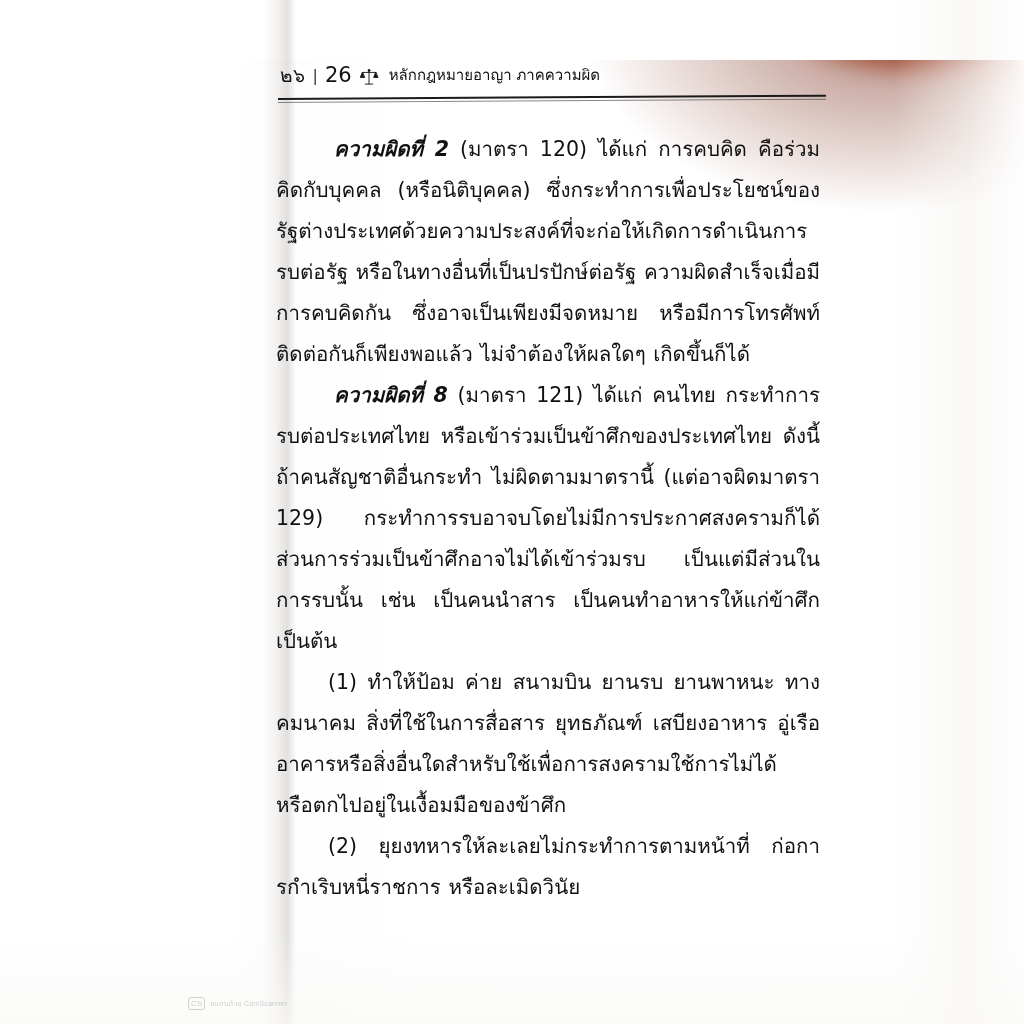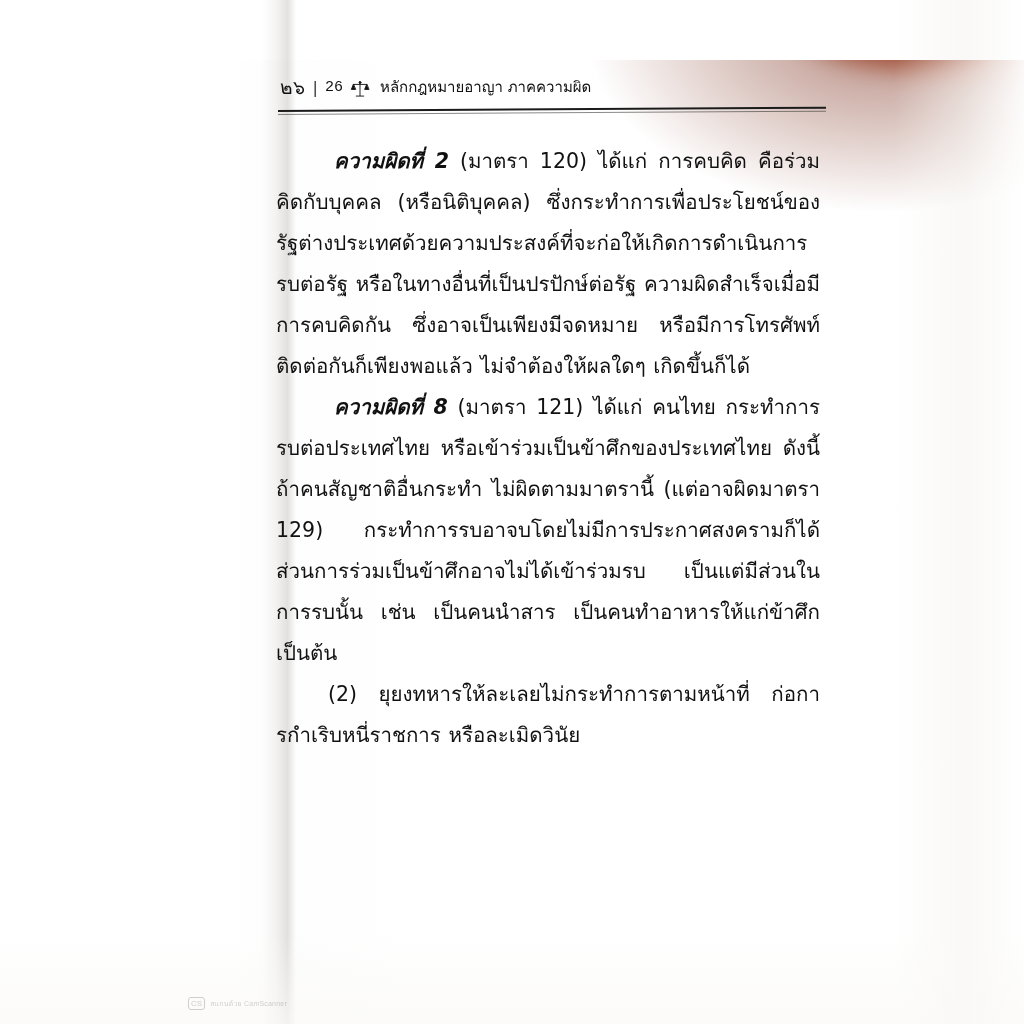--- a/index.html
+++ b/index.html
@@ -92,33 +92,31 @@
   
   .running-head {
     display: flex;
     align-items: center;
     gap: 7px;
     font-size: 15px;
     padding-bottom: 6px;
     position: relative;
     left: 4px;
     white-space: nowrap;
-    margin-top: 12px;
   }
   .running-head .folio-thai {
     font-size: 19px;
     letter-spacing: .5px;
   }
   .running-head .bar {
     color: #333;
     font-size: 16px;
   }
   .running-head .folio-arabic {
-    font-size: 15px;
-    font-family: Liberation Mono, monospace;
+    font-size: 21px;
   }
   .running-head .scales {
     display: inline-block;
     width: 20px;
     height: 20px;
     position: relative;
     top: 2px;
   }
   .running-head .title {
     font-size: 15px;
@@ -231,20 +229,21 @@
 
       <p>
         <span class="lead">ความผิดที่ 2</span><span> (มาตรา 120)  ได้แก่   การคบคิด  คือร่วมคิดกับบุคคล (หรือนิติบุคคล) ซึ่งกระทําการเพื่อประโยชน์ของรัฐต่างประเทศด้วยความประสงค์ที่จะก่อให้เกิดการดําเนินการรบต่อรัฐ  หรือในทางอื่นที่เป็นปรปักษ์ต่อรัฐ  ความผิดสําเร็จเมื่อมีการคบคิดกัน  ซึ่งอาจเป็นเพียงมีจดหมาย  หรือมีการโทรศัพท์ติดต่อกันก็เพียงพอแล้ว  ไม่จําต้องให้ผลใดๆ เกิดขึ้นก็ได้</span>
       </p>
 
       <p>
         <span class="lead">ความผิดที่ 8</span><span> (มาตรา 121)  ได้แก่   คนไทย  กระทําการรบต่อประเทศไทย  หรือเข้าร่วมเป็นข้าศึกของประเทศไทย  ดังนี้ถ้าคนสัญชาติอื่นกระทํา  ไม่ผิดตามมาตรานี้ (แต่อาจผิดมาตรา 129) กระทําการรบอาจบโดยไม่มีการประกาศสงครามก็ได้  ส่วนการร่วมเป็นข้าศึกอาจไม่ได้เข้าร่วมรบ  เป็นแต่มีส่วนในการรบนั้น  เช่น  เป็นคนนําสาร  เป็นคนทําอาหารให้แก่ข้าศึก   เป็นต้น</span>
       </p>
 
 
+      <p class="item">(1) ทําให้ป้อม  ค่าย  สนามบิน  ยานรบ  ยานพาหนะ  ทางคมนาคม สิ่งที่ใช้ในการสื่อสาร  ยุทธภัณฑ์  เสบียงอาหาร  อู่เรือ  อาคารหรือสิ่งอื่นใดสําหรับใช้เพื่อการสงครามใช้การไม่ได้  หรือตกไปอยู่ในเงื้อมมือของข้าศึก</p>
       <p class="item">(2) ยุยงทหารให้ละเลยไม่กระทําการตามหน้าที่  ก่อการกําเริบหนี่ราชการ  หรือละเมิดวินัย</p>
 
     </div>
   </div>
 
   <div class="watermark">
     <span class="cs-box">CS</span>
     <span class="cs-text">สแกนด้วย CamScanner</span>
   </div>
 

